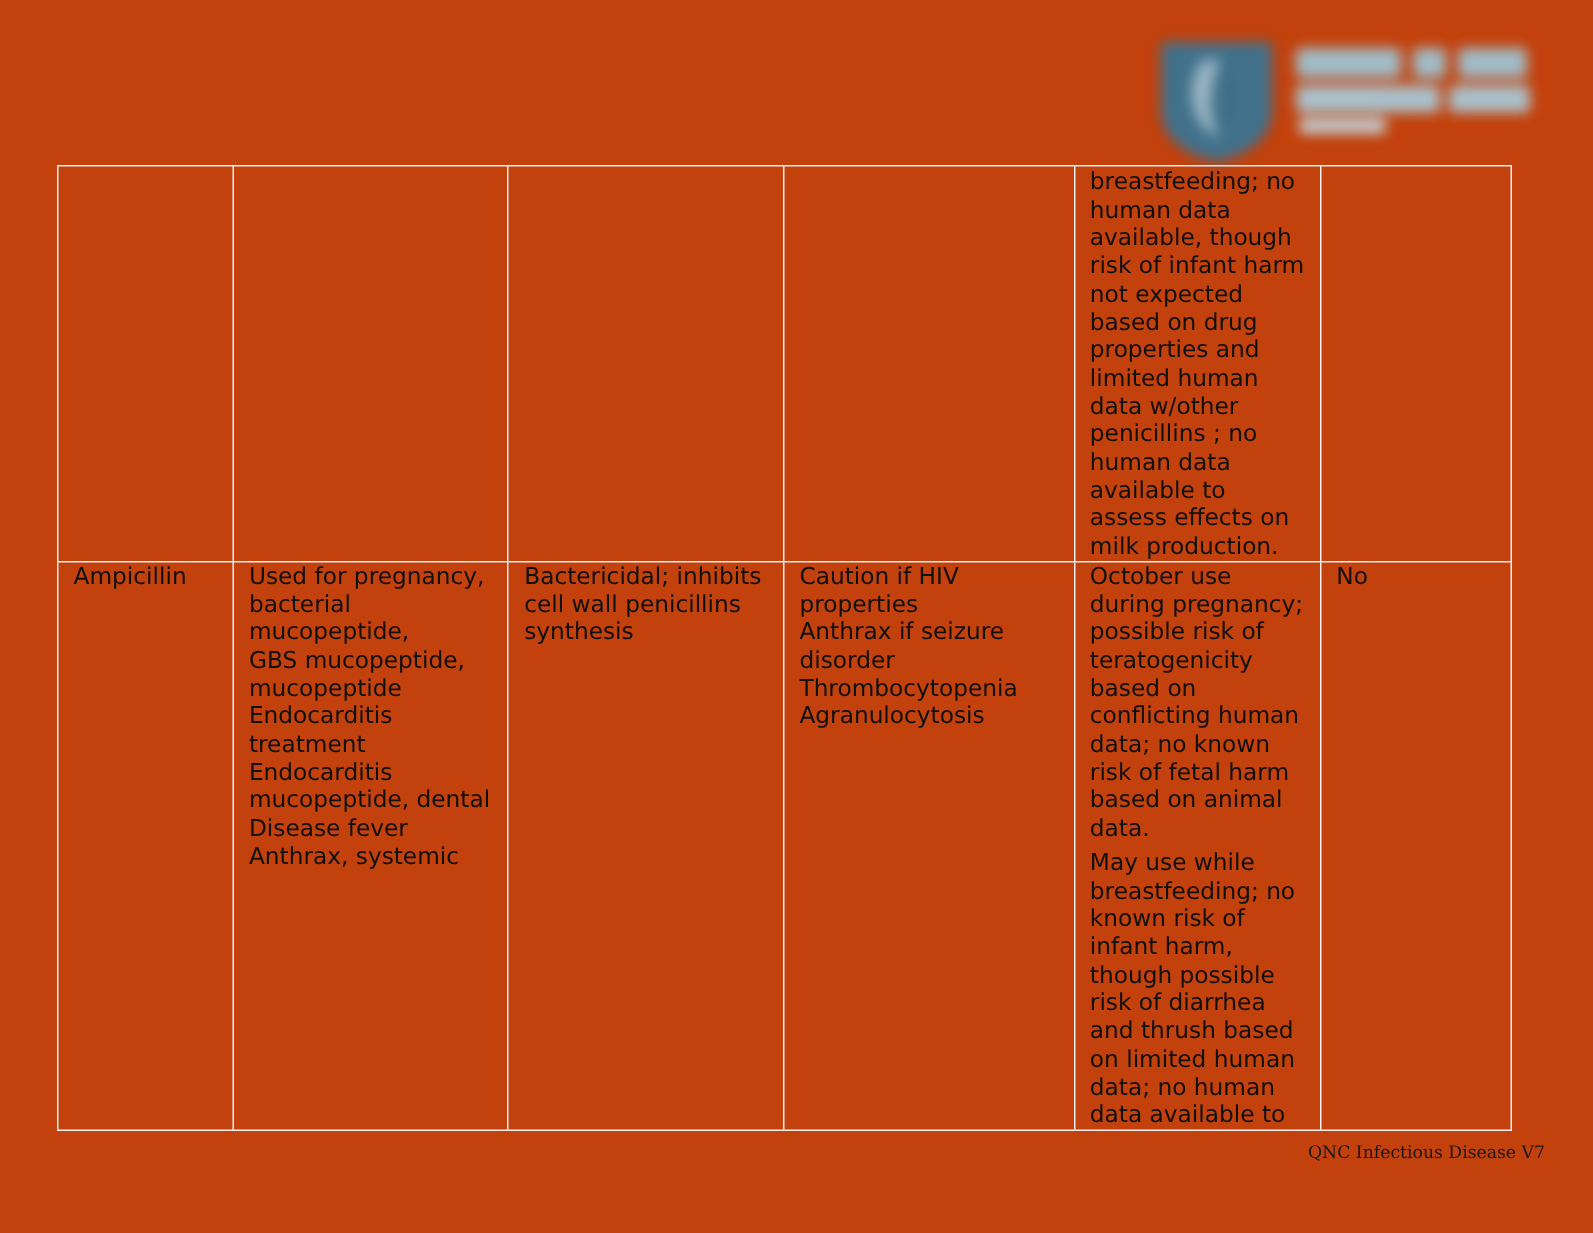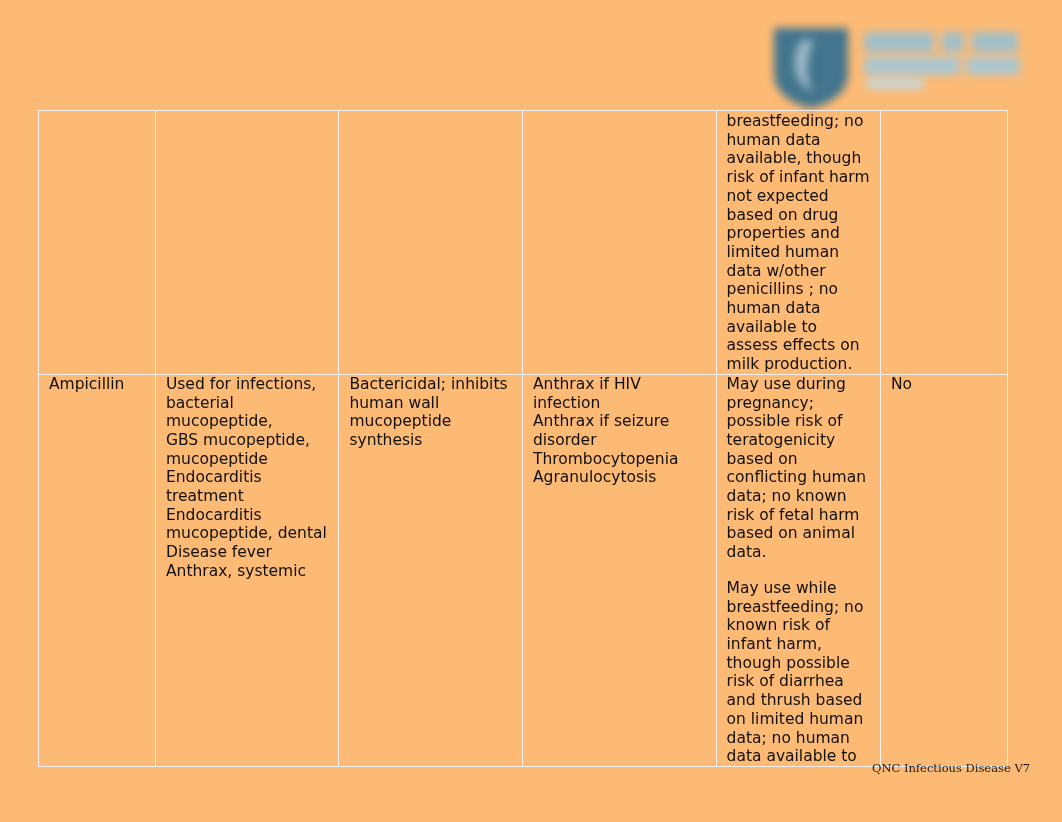--- a/index.html
+++ b/index.html
@@ -16,21 +16,21 @@
     color: #000000;
     position: relative;
   }
 
   
   .page {
     position: absolute;
     left: 0; top: 0;
     width: 1062px;
     height: 822px;
-    background: #fdba74;
+    background: #c2410c;
   }
 
   
   .logo-block {
     position: absolute;
     left: 766px;
     top: 24px;
     width: 262px;
     height: 88px;
     filter: blur(4.2px);
@@ -88,21 +88,21 @@
   .col-preg      { width: 163px; }
   .col-last      { width: 126px; }
 
   .cell-clip {
     overflow: hidden;
   }
   .row-continued td { height: 262px; }
   .row-drug td      { height: 378px; }
 
   .cell-p { margin: 0; }
-  .cell-p + .cell-p { margin-top: 17px; }
+  .cell-p + .cell-p { margin-top: 4px; }
   .cell-line { display: block; }
 
   
   .continued-text {
     margin: 0;
     padding-top: 1px;
   }
 
   
   .footer {
@@ -171,47 +171,47 @@
           <p class="cell-p"></p>
         </td>
       </tr>
 
       <tr class="row-drug">
         <td class="cell-clip">
           <p class="cell-p">Ampicillin</p>
         </td>
         <td class="cell-clip">
           <p class="cell-p">
-              <span class="cell-line">Used for infections,</span>
+              <span class="cell-line">Used for pregnancy,</span>
               <span class="cell-line">bacterial mucopeptide,</span>
               <span class="cell-line">GBS mucopeptide,</span>
               <span class="cell-line">mucopeptide</span>
               <span class="cell-line">Endocarditis</span>
               <span class="cell-line">treatment</span>
               <span class="cell-line">Endocarditis</span>
               <span class="cell-line">mucopeptide, dental</span>
               <span class="cell-line">Disease fever</span>
               <span class="cell-line">Anthrax, systemic</span>
             </p>
         </td>
         <td class="cell-clip">
-          <p class="cell-p">Bactericidal; inhibits human wall mucopeptide synthesis</p>
+          <p class="cell-p">Bactericidal; inhibits cell wall penicillins synthesis</p>
         </td>
         <td class="cell-clip">
           <p class="cell-p">
-              <span class="cell-line">Anthrax if HIV</span>
-              <span class="cell-line">infection</span>
+              <span class="cell-line">Caution if HIV</span>
+              <span class="cell-line">properties</span>
               <span class="cell-line">Anthrax if seizure</span>
               <span class="cell-line">disorder</span>
               <span class="cell-line">Thrombocytopenia</span>
               <span class="cell-line">Agranulocytosis</span>
             </p>
         </td>
         <td class="cell-clip">
-          <p class="cell-p">May use during pregnancy; possible risk of teratogenicity based on conflicting human data; no known risk of fetal harm based on animal data.</p>
+          <p class="cell-p">October use during pregnancy; possible risk of teratogenicity based on conflicting human data; no known risk of fetal harm based on animal data.</p>
           <p class="cell-p">May use while breastfeeding; no known risk of infant harm, though possible risk of diarrhea and thrush based on limited human data; no human data available to</p>
         </td>
         <td class="cell-clip">
           <p class="cell-p">No</p>
         </td>
       </tr>
 
     </tbody>
   </table>
 

